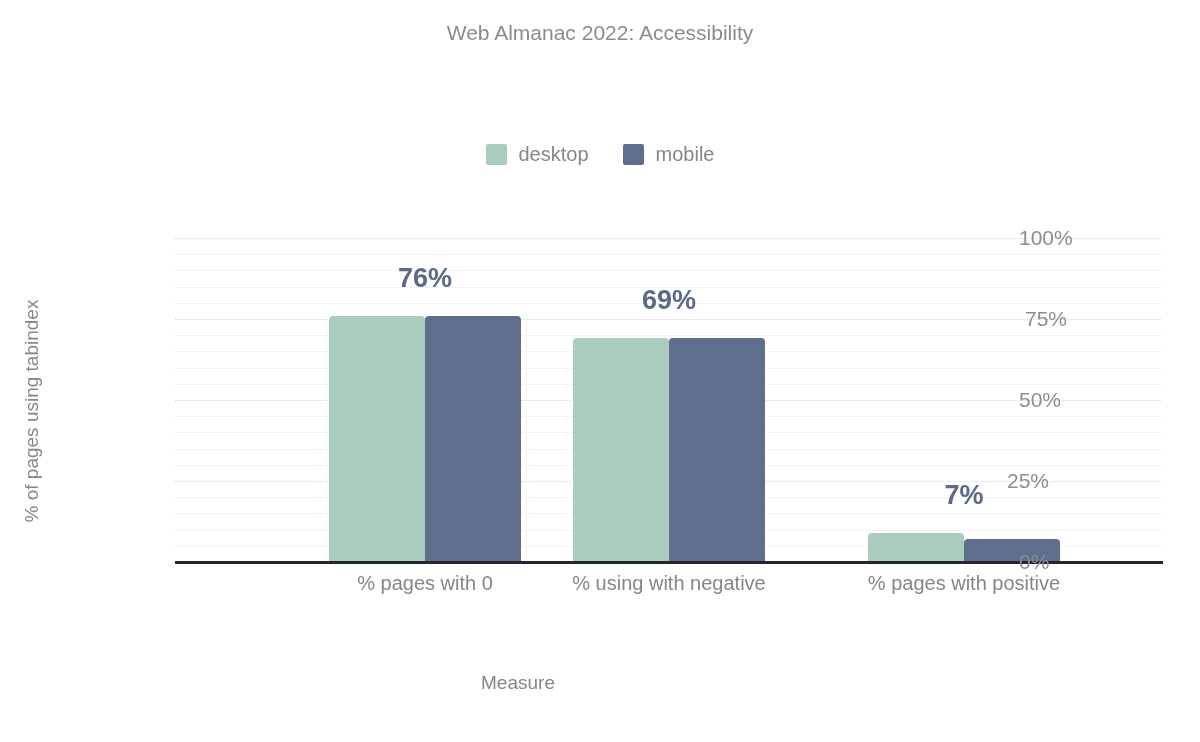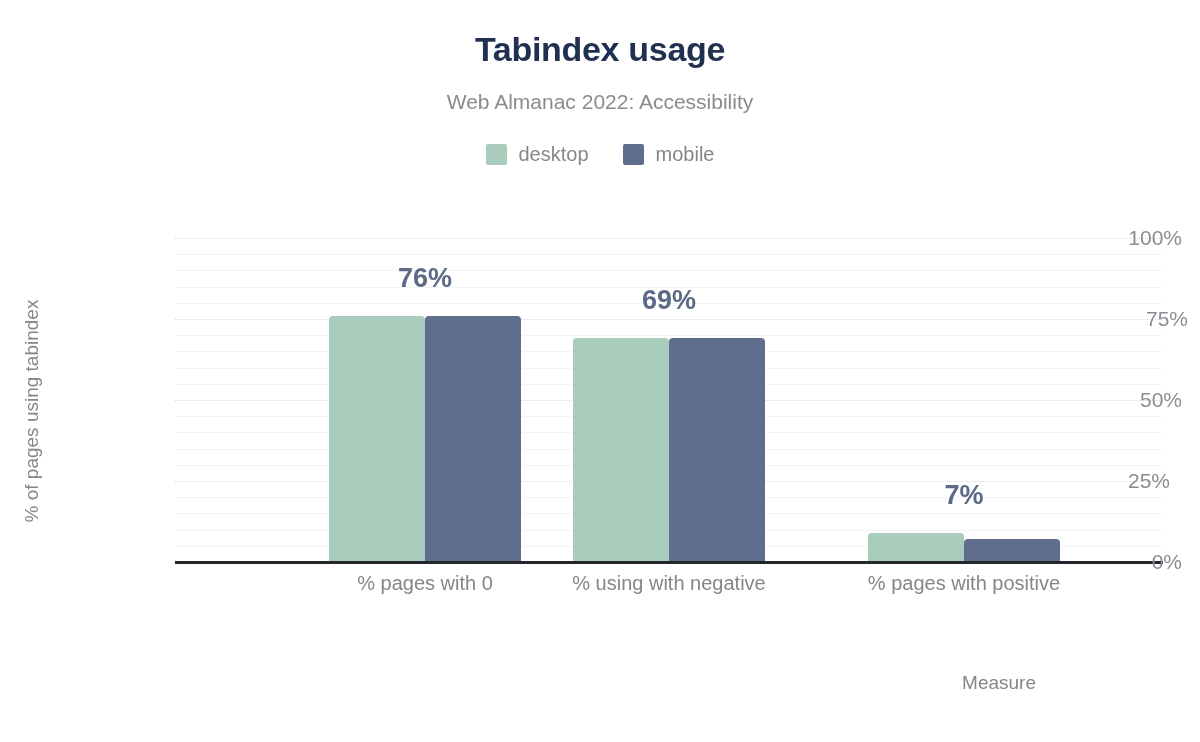--- a/index.html
+++ b/index.html
@@ -107,21 +107,21 @@
     position: absolute;
     left: 0;
     top: 0;
     width: 163px;
     height: 742px;
   }
   .y-tick-label {
     position: absolute;
     right: 0;
     width: 163px;
-    text-align: right;
+    text-align: left;
     font-size: 21px;
     color: #8a8e93;
     transform: translateY(-50%);
   }
   .y-axis-title {
     position: absolute;
     left: -218px;
     top: 400px;
     width: 500px;
     text-align: center;
@@ -155,30 +155,29 @@
     font-size: 20px;
     color: #83878c;
     transform: translateX(-50%);
     white-space: nowrap;
   }
   .x-axis-title {
     position: absolute;
     top: 672px;
     left: 0;
     width: 1036px;
-    text-align: right;
+    text-align: center;
     font-size: 19px;
     color: #83878c;
   }
 </style>
 </head>
 <body>
 
 <div class="chart-header">
-  <h1 class="chart-title">Tabindex usage</h1>
   <h2 class="chart-subtitle">Web Almanac 2022: Accessibility</h2>
 </div>
 
 <div class="legend">
   <div class="legend-item">
     <span class="legend-swatch" style="background: rgb(169, 204, 188);"></span>
     <span class="legend-label">desktop</span>
   </div>
   <div class="legend-item">
     <span class="legend-swatch" style="background: rgb(94, 110, 140);"></span>

